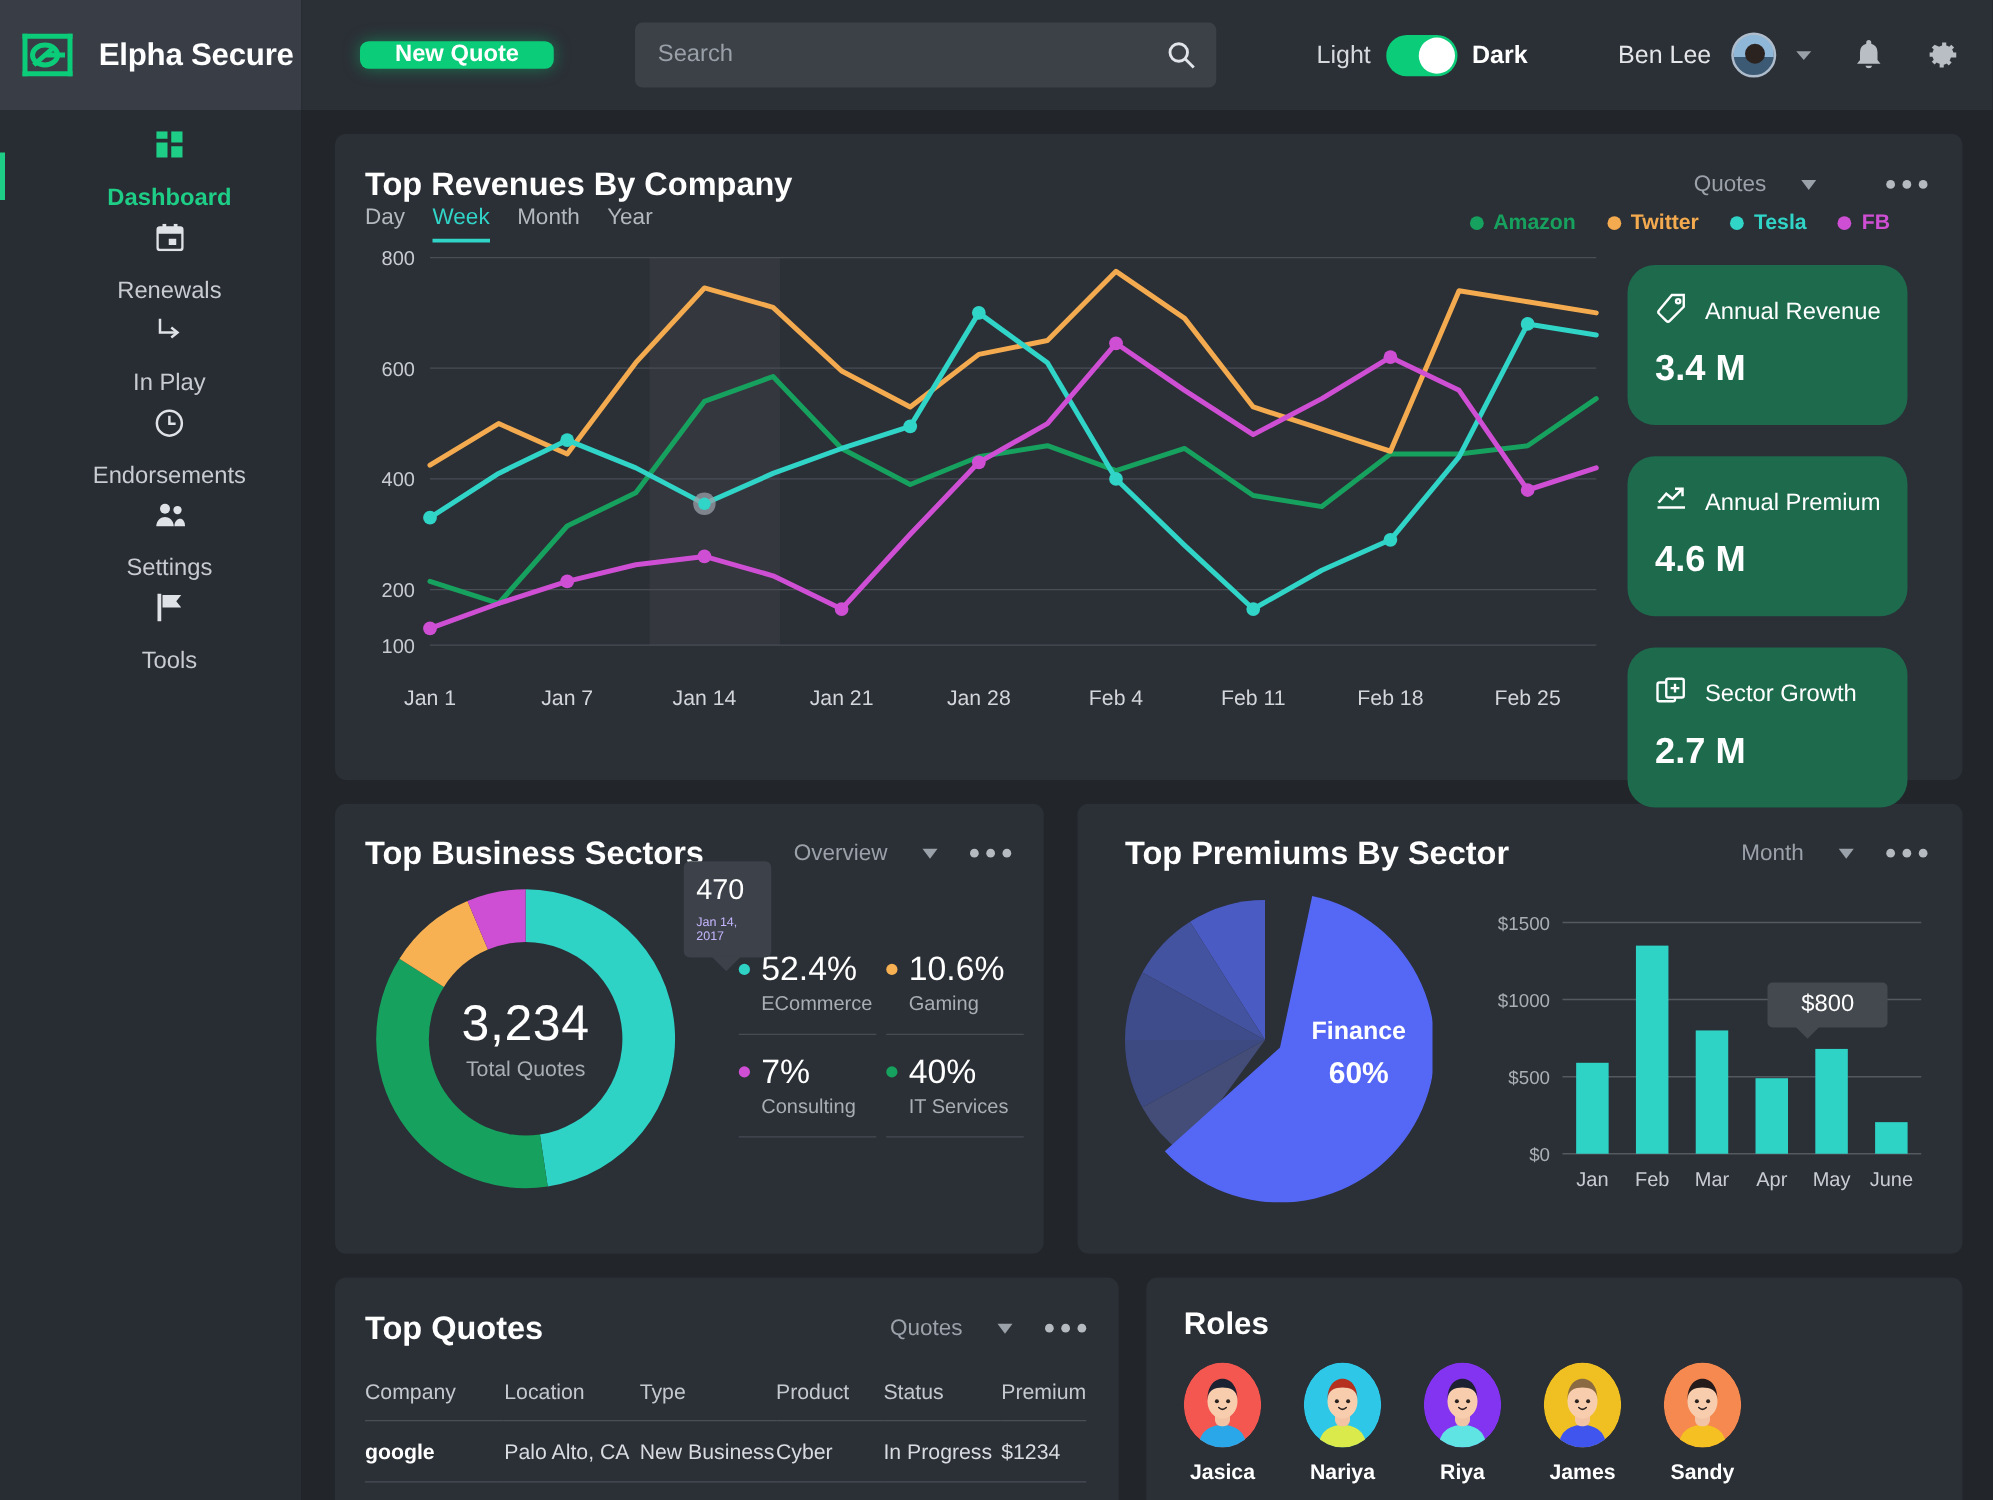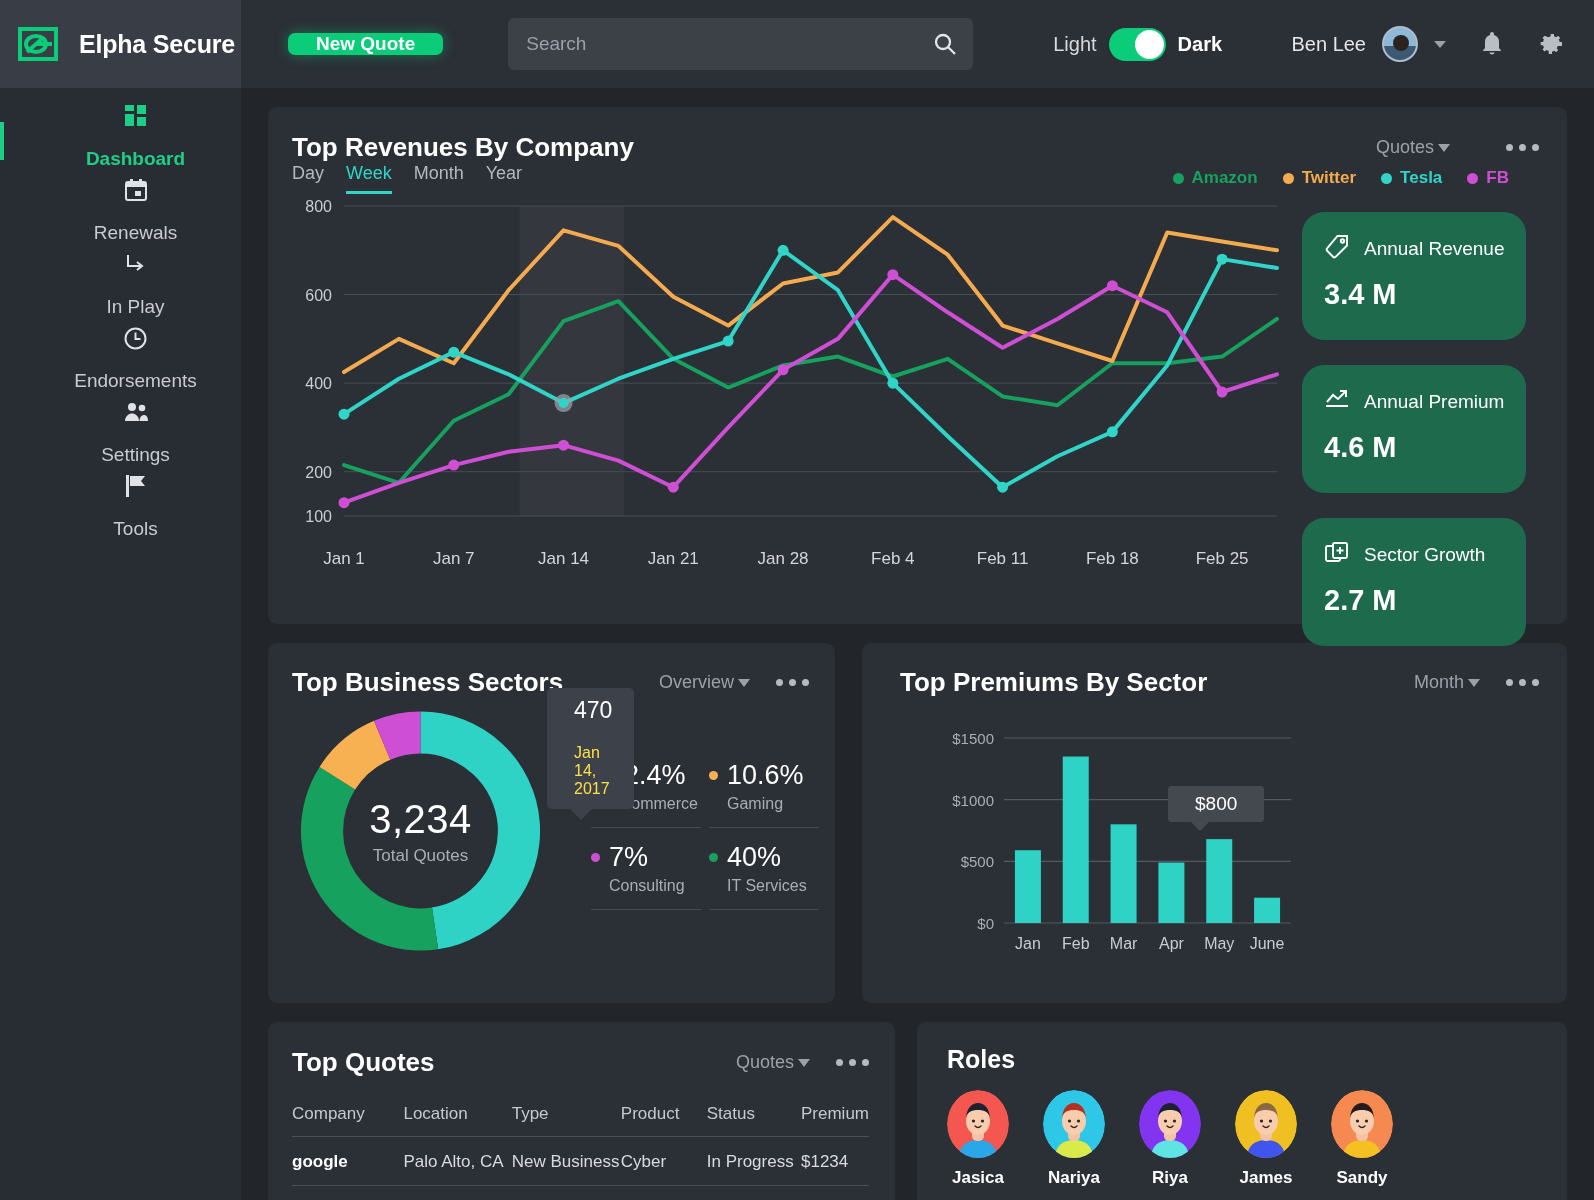--- a/index.html
+++ b/index.html
@@ -85,21 +85,21 @@
   .caret { width: 0; height: 0; border-left: 6px solid transparent; border-right: 6px solid transparent; border-top: 7px solid #9aa0a8; cursor:pointer;}
   .icon-btn { cursor: pointer; display:flex; }
 
   
   .content { flex: 1; padding: 19px 27px 0 27px; overflow: hidden; }
   .card { background: #2b2f36; border-radius: 9px; }
 
   .card-title { font-size: 26px; font-weight: bold; color: #ffffff; }
   .card-hdr { display: flex; align-items: center; }
   .dropdown {
-    display: flex; align-items: center; gap: 4px; color: #9ba1a9; font-size: 18px; cursor: pointer;
+    display: flex; align-items: center; gap: 28px; color: #9ba1a9; font-size: 18px; cursor: pointer;
   }
   .dropdown .tri { width:0;height:0;border-left:6px solid transparent;border-right:6px solid transparent;border-top:8px solid #9ba1a9; }
   .dots { display:flex; gap:6px; cursor:pointer; }
   .dots i { width:7px;height:7px;border-radius:50%;background:#b5bac1;display:block; }
 
   
   .revenue-card { height: 517px; padding: 25px 28px 0 24px; position: relative; }
   .tabs { display: flex; gap: 22px; }
   .tab { font-size: 18px; color: #b3b8be; cursor: pointer; padding-bottom: 7px; }
   .tab.active { color: #30d5c8; border-bottom: 3px solid #30d5c8; }
@@ -372,23 +372,23 @@
                 <circle cx="381.29411764705884" cy="293.2142857142857" r="5.5" fill="#cf4fd4"></circle>
                 <circle cx="491.05882352941177" cy="175.85714285714286" r="5.5" fill="#cf4fd4"></circle>
                 <circle cx="600.8235294117648" cy="80.64285714285714" r="5.5" fill="#cf4fd4"></circle>
                 <circle cx="820.3529411764706" cy="91.7142857142857" r="5.5" fill="#cf4fd4"></circle>
                 <circle cx="930.1176470588235" cy="198" r="5.5" fill="#cf4fd4"></circle>
                 <circle cx="271.52941176470586" cy="209.07142857142858" r="9" fill="#9aa0a8" fill-opacity="0.75"></circle>
                 <circle cx="271.52941176470586" cy="209.07142857142858" r="5" fill="#30d5c8"></circle>
               </svg>
             
             <div style="position:absolute;left:255,top:0">
-              <div style="position:absolute;left:255px;top:100px;background:#3d424a;border-radius:5px;padding:9px 22px 11px 27px;">
+              <div style="position:absolute;left:255px;top:100px;background:#3d424a;border-radius:5px;padding:9px 22px 11px 10px;">
                 <div style="font-size:23px;color:#fff;">470</div>
-                <div style="font-size:16px;color:#fde047;margin-top:20px">Jan 14, 2017</div>
+                <div style="font-size:10px;color:#c4b5fd;margin-top:8px">Jan 14, 2017</div>
                 <div style="position:absolute;left:22px;bottom:-11px;width:0;height:0;border-left:12px solid transparent;border-right:12px solid transparent;border-top:12px solid #3d424a"></div>
               </div>
             </div>
           </div>
 
           <div class="kpis">
             <div class="kpi">
               <div class="kpi-top">
                 <span>
                   <svg width="26" height="26" viewBox="0 0 26 26" fill="none" stroke="#fff" stroke-width="1.9">
@@ -501,20 +501,34 @@
               <span class="tri"></span>
             </div>
             <div class="dots" style="margin-left:26px">
                 <i></i>
                 <i></i>
                 <i></i>
               </div>
           </div>
 
           <div class="prem-row">
+            <div class="pie-wrap">
+              <svg id="pie-svg" width="254" height="252" viewBox="0 0 254 252">
+                  <path d="M 120 122 L 120 10 A 112 112 0 0 0 59.9873989623524 27.4352723437743 Z" fill="#4a5bc4"></path>
+                  <path d="M 120 122 L 59.9873989623524 27.4352723437743 A 112 112 0 0 0 21.853651835087277 68.0435885006079 Z" fill="#44539f"></path>
+                  <path d="M 120 122 L 21.853651835087277 68.0435885006079 A 112 112 0 0 0 8 122.00000000000009 Z" fill="#3f4c8c"></path>
+                  <path d="M 120 122 L 8 122.00000000000009 A 112 112 0 0 0 21.85365183508729 175.95641149939212 Z" fill="#3d4a81"></path>
+                  <path d="M 120 122 L 21.85365183508729 175.95641149939212 A 112 112 0 0 0 54.16805174324307 212.60990336999416 Z" fill="#434d78"></path>
+                  <path d="M 132 128 L 157.78104966140216 6.709697509008109 A 124 124 0 1 1 39.85004164080314 210.97219518849843 Z" fill="#5567f5"></path>
+                </svg>
+              <div style="position:absolute;left:150px;top:104px;text-align:center;width:90px">
+                <div style="font-size:20px;font-weight:bold;color:#fff">Finance</div>
+                <div style="font-size:24px;font-weight:bold;color:#fff;margin-top:8px">60%</div>
+              </div>
+            </div>
 
             <div class="bar-wrap">
               <svg id="bar-svg" width="370" height="250" viewBox="0 0 370 250">
                   <line x1="78" y1="205" x2="365" y2="205" stroke="#54595f" stroke-width="1.2"></line>
                   <text x="68" y="211" text-anchor="end" font-size="15" fill="#a9aeb4">$0</text>
                   <line x1="78" y1="143.33333333333334" x2="365" y2="143.33333333333334" stroke="#54595f" stroke-width="1.2"></line>
                   <text x="68" y="149.33333333333334" text-anchor="end" font-size="15" fill="#a9aeb4">$500</text>
                   <line x1="78" y1="81.66666666666667" x2="365" y2="81.66666666666667" stroke="#54595f" stroke-width="1.2"></line>
                   <text x="68" y="87.66666666666667" text-anchor="end" font-size="15" fill="#a9aeb4">$1000</text>
                   <line x1="78" y1="20" x2="365" y2="20" stroke="#54595f" stroke-width="1.2"></line>

